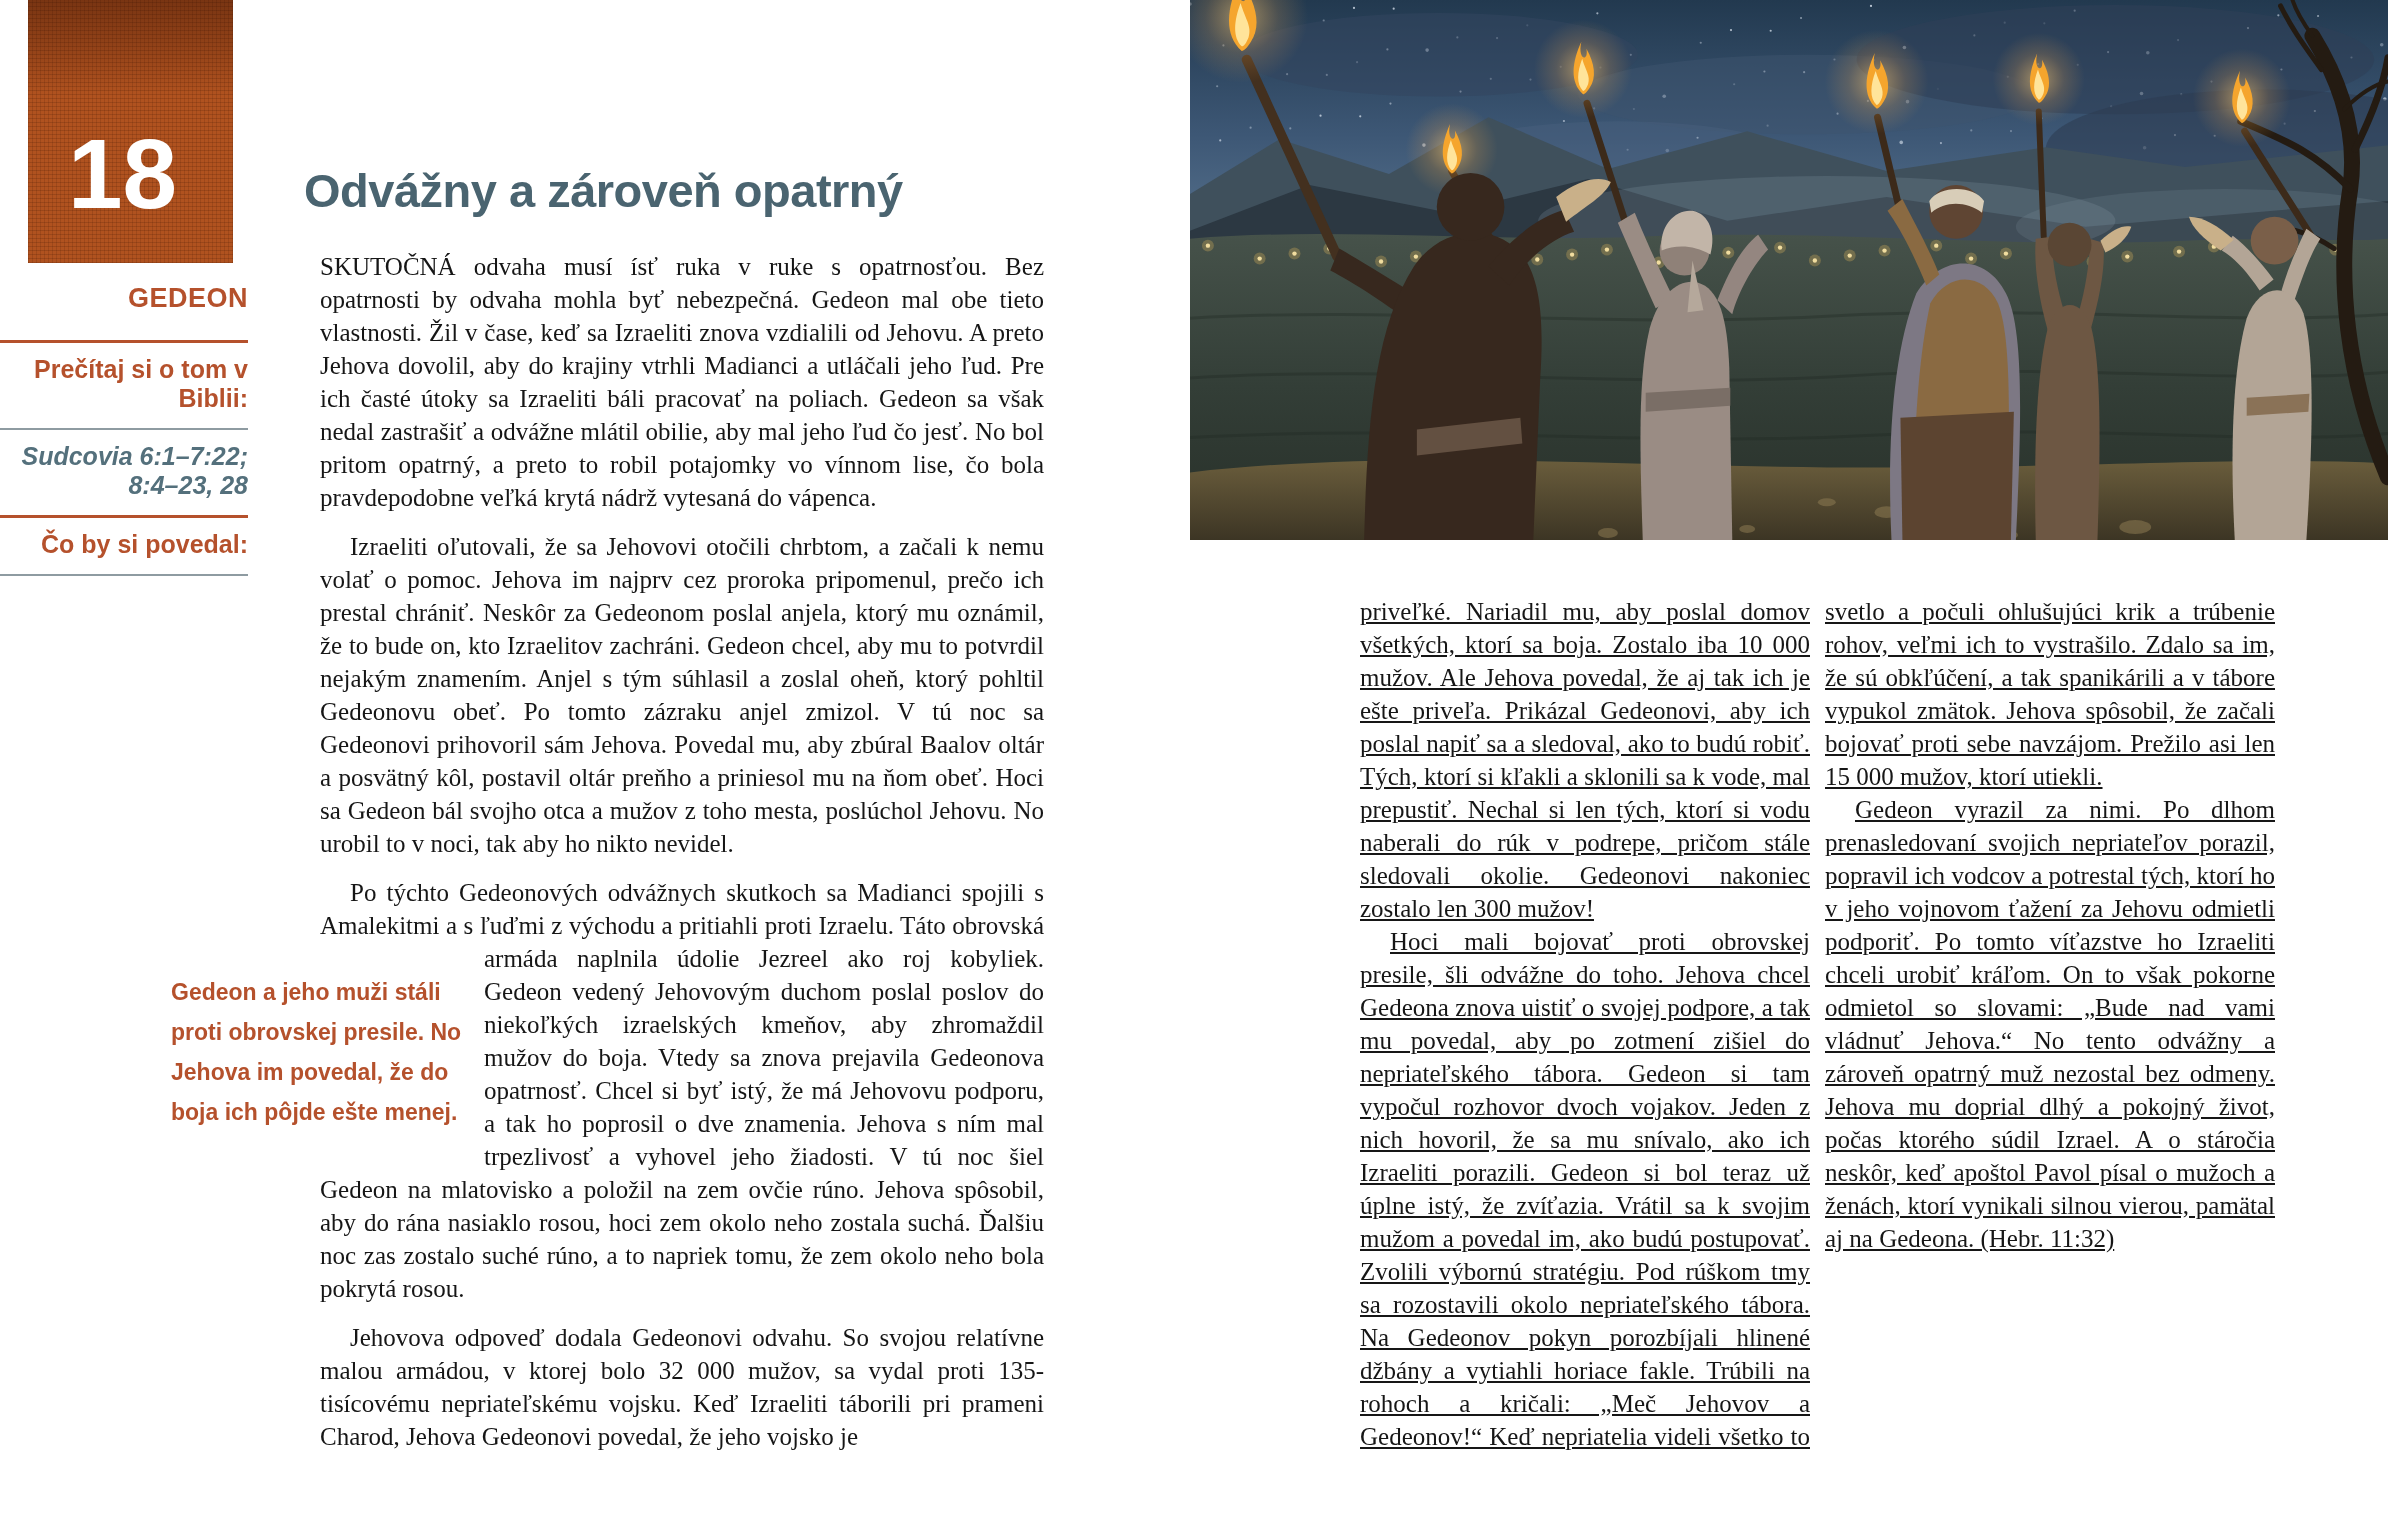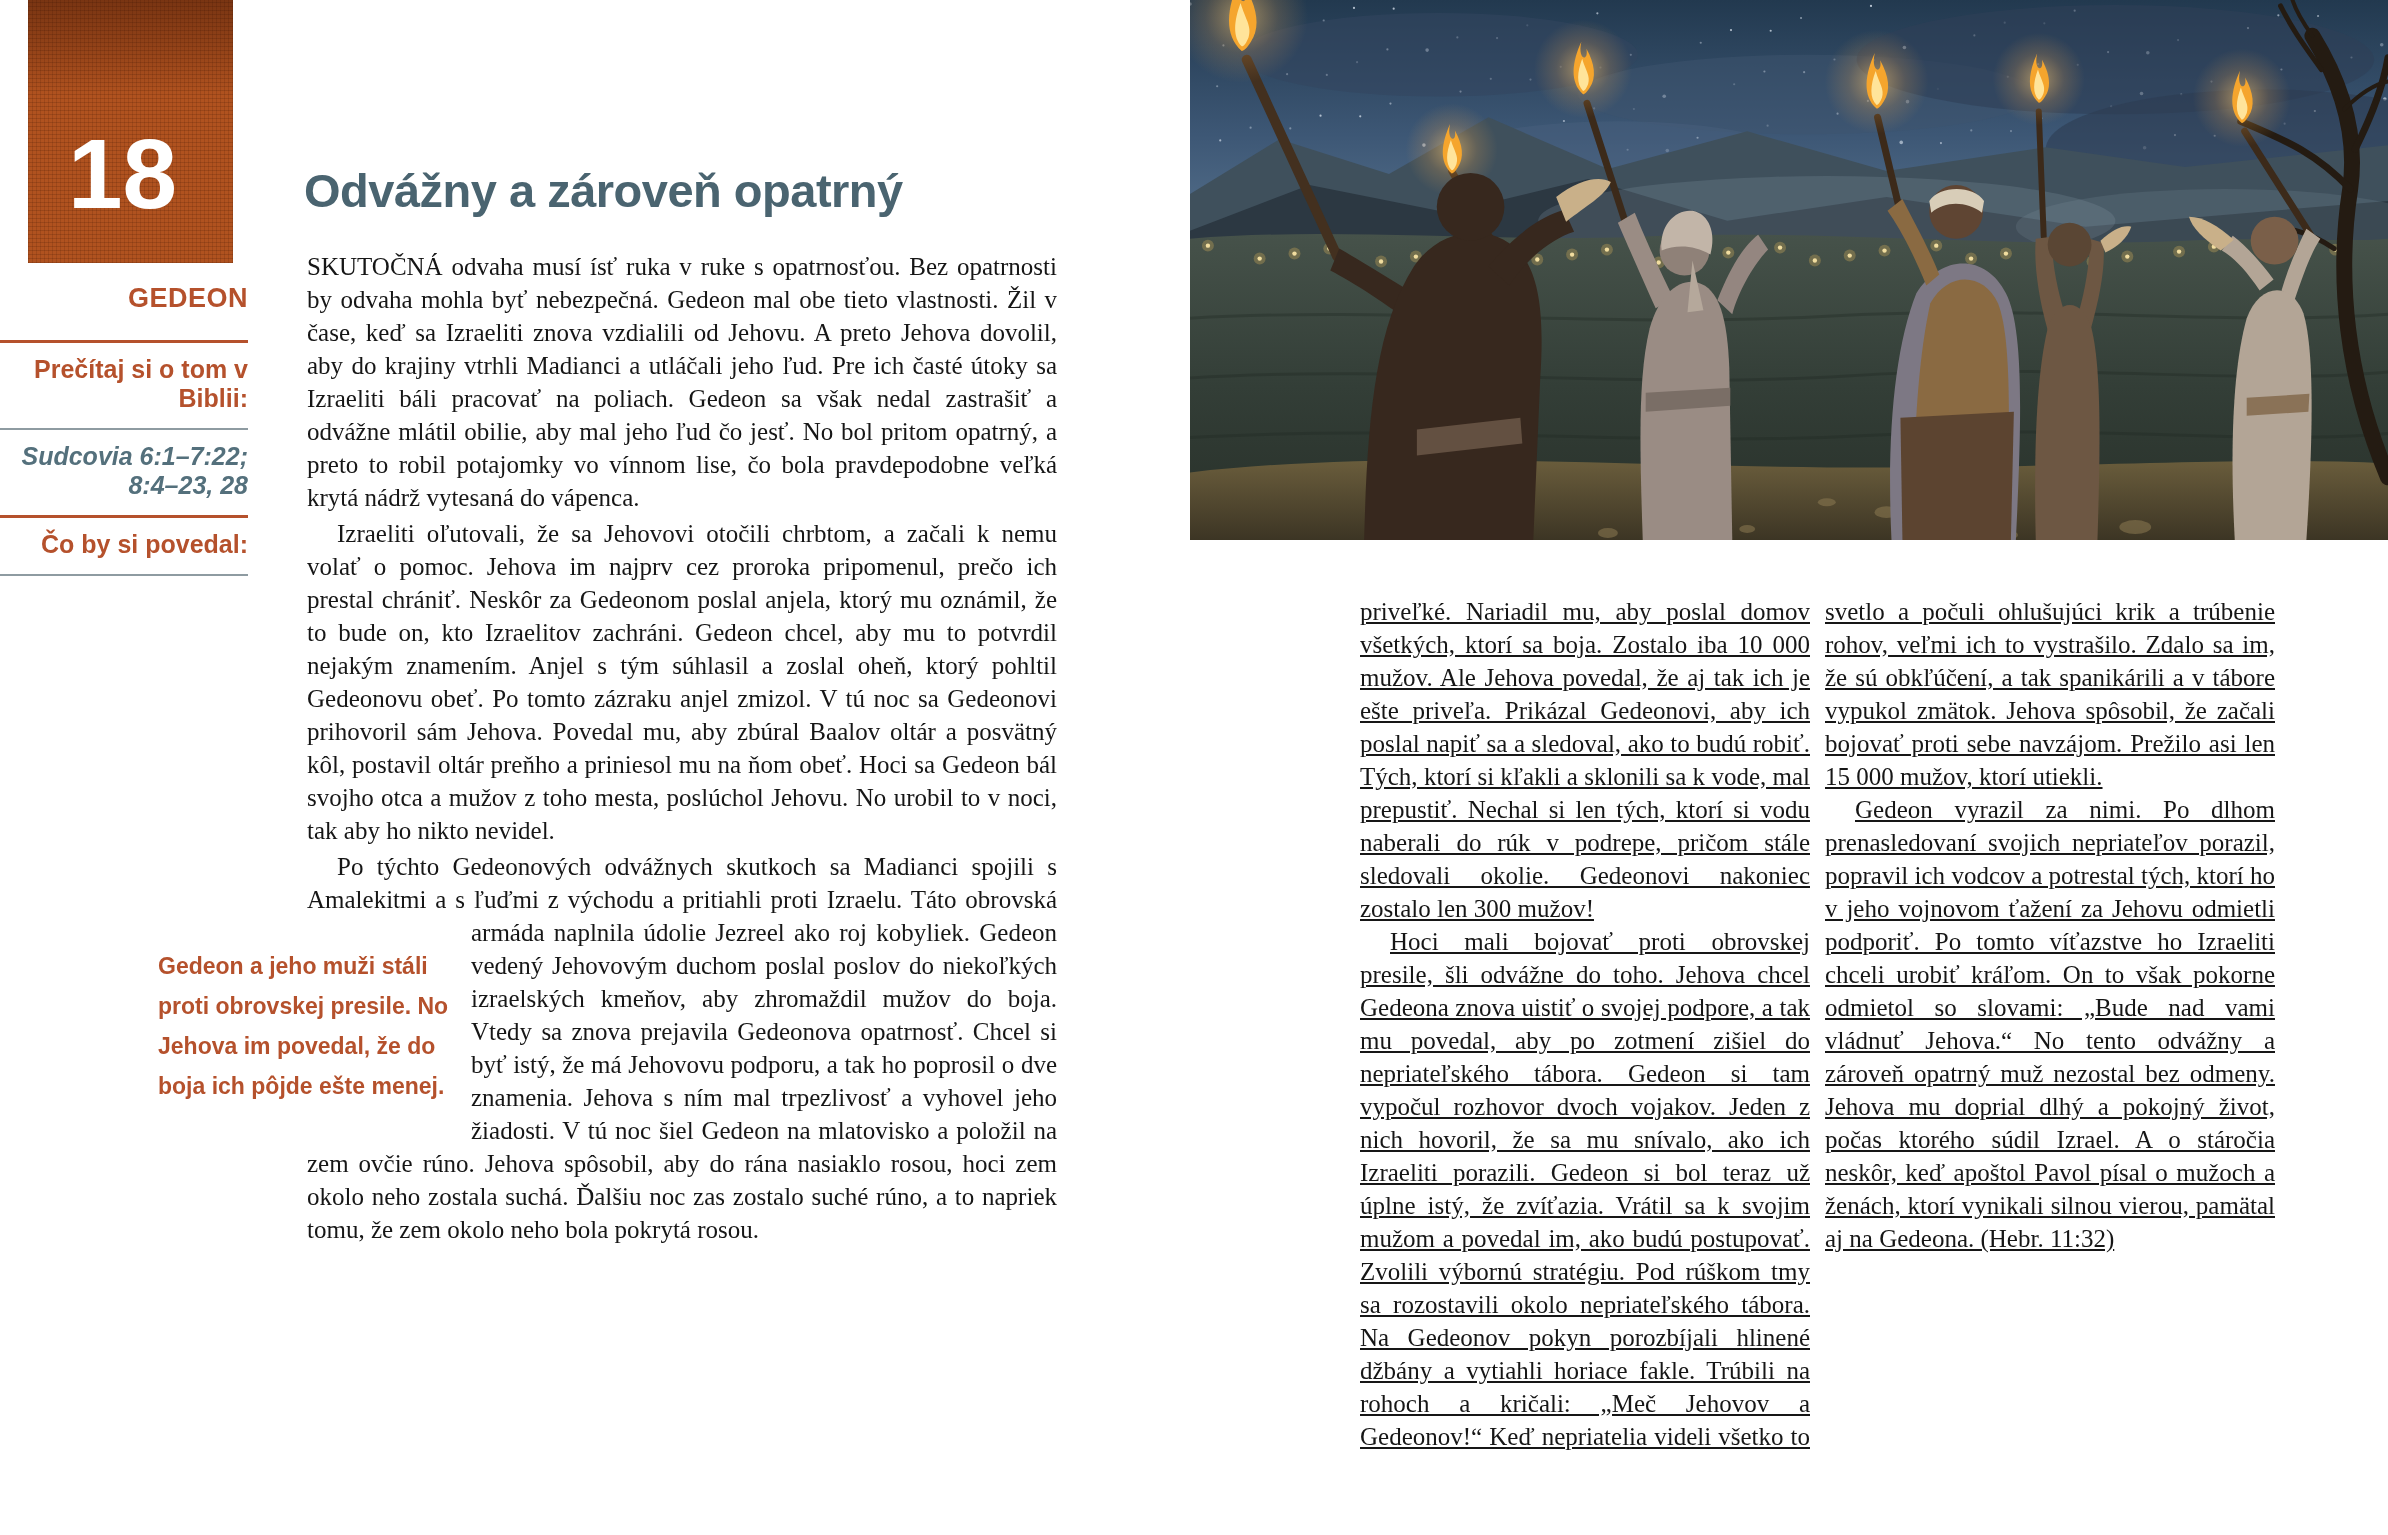--- a/index.html
+++ b/index.html
@@ -34,21 +34,21 @@
   .sb-label{font-size:25px;font-weight:bold;color:var(--accent);line-height:29px;margin:12px 0 15px;}
   .sb-ref,.sb-question{font-size:25px;font-weight:bold;color:var(--slate);line-height:29px;margin:12px 0 15px;font-style:italic;}
   
   .article{position:absolute;left:304px;top:165px;width:756px;}
   .article h1{
     margin:0 0 32px;font-family:"Liberation Sans",sans-serif;font-weight:bold;
     font-size:47px;line-height:1.12;color:var(--title);letter-spacing:-0.5px;
   }
   .btext{
     font-family:"Liberation Serif",serif;font-size:25px;line-height:33px;
-    text-align:justify;color:var(--ink);margin:3px;
+    text-align:justify;color:var(--ink);margin:16px;
   }
   .btext.indent{text-indent:30px;}
   .quote-float{
     float:left;width:291px;height:197px;margin:6px 22px 0 -149px;
     padding-top:24px;box-sizing:border-box;
     font-family:"Liberation Sans",sans-serif;font-weight:bold;
     font-size:23px;line-height:40px;color:var(--accent);
     text-align:left;text-indent:0;
   }
   
@@ -83,20 +83,21 @@
     <div class="sb-label">Čo by si povedal:</div>
     <div class="rule gray"></div>
   </aside>
 
   <main class="article">
     <h1>Odvážny a zároveň opatrný</h1>
     <p class="btext">SKUTOČNÁ odvaha musí ísť ruka v ruke s opatrnosťou. Bez opatrnosti by odvaha mohla byť nebezpečná. Gedeon mal obe tieto vlastnosti. Žil v čase, keď sa Izraeliti znova vzdialili od Jehovu. A preto Jehova dovolil, aby do krajiny vtrhli Madianci a utláčali jeho ľud. Pre ich časté útoky sa Izraeliti báli pracovať na poliach. Gedeon sa však nedal zastrašiť a odvážne mlátil obilie, aby mal jeho ľud čo jesť. No bol pritom opatrný, a preto to robil potajomky vo vínnom lise, čo bola pravdepodobne veľká krytá nádrž vytesaná do vápenca.</p>
     <p class="btext indent">Izraeliti oľutovali, že sa Jehovovi otočili chrbtom, a začali k nemu volať o pomoc. Jehova im najprv cez proroka pripomenul, prečo ich prestal chrániť. Neskôr za Gedeonom poslal anjela, ktorý mu oznámil, že to bude on, kto Izraelitov zachráni. Gedeon chcel, aby mu to potvrdil nejakým znamením. Anjel s tým súhlasil a zoslal oheň, ktorý pohltil Gedeonovu obeť. Po tomto zázraku anjel zmizol. V tú noc sa Gedeonovi prihovoril sám Jehova. Povedal mu, aby zbúral Baalov oltár a posvätný kôl, postavil oltár preňho a priniesol mu na ňom obeť. Hoci sa Gedeon bál svojho otca a mužov z toho mesta, poslúchol Jehovu. No urobil to v noci, tak aby ho nikto nevidel.</p>
     <p class="btext indent"><span>Po týchto Gedeonových odvážnych skutkoch sa Madianci spojili s Amalekitmi a s ľuďmi z východu a pritiahli proti Izraelu. Táto</span>
       <span class="quote-float"><span>Gedeon a jeho muži stáli proti obrovskej presile. No Jehova im povedal, že do boja ich pôjde ešte menej.</span></span><span>obrovská armáda naplnila údolie Jezreel ako roj kobyliek. Gedeon vedený Jehovovým duchom poslal poslov do niekoľkých izraelských kmeňov, aby zhromaždil mužov do boja. Vtedy sa znova prejavila Gedeonova opatrnosť. Chcel si byť istý, že má Jehovovu podporu, a tak ho poprosil o dve znamenia. Jehova s ním mal trpezlivosť a vyhovel jeho žiadosti. V tú noc šiel Gedeon na mlatovisko a položil na zem ovčie rúno. Jehova spôsobil, aby do rána nasiaklo rosou, hoci zem okolo neho zostala suchá. Ďalšiu noc zas zostalo suché rúno, a to napriek tomu, že zem okolo neho bola pokrytá rosou.</span></p>
+    <p class="btext indent">Jehovova odpoveď dodala Gedeonovi odvahu. So svojou relatívne malou armádou, v ktorej bolo 32&nbsp;000 mužov, sa vydal proti 135-tisícovému nepriateľskému vojsku. Keď Izraeliti táborili pri prameni Charod, Jehova Gedeonovi povedal, že jeho vojsko je</p>
   </main>
 
   <div class="illustration">
     <svg viewBox="0 0 1204 543" preserveAspectRatio="none">
       <defs>
         <linearGradient id="skyg" x1="0" y1="0" x2="0" y2="1">
           <stop offset="0" stop-color="#22394f"></stop>
           <stop offset=".45" stop-color="#3d5775"></stop>
           <stop offset="1" stop-color="#64809a"></stop>
         </linearGradient>

